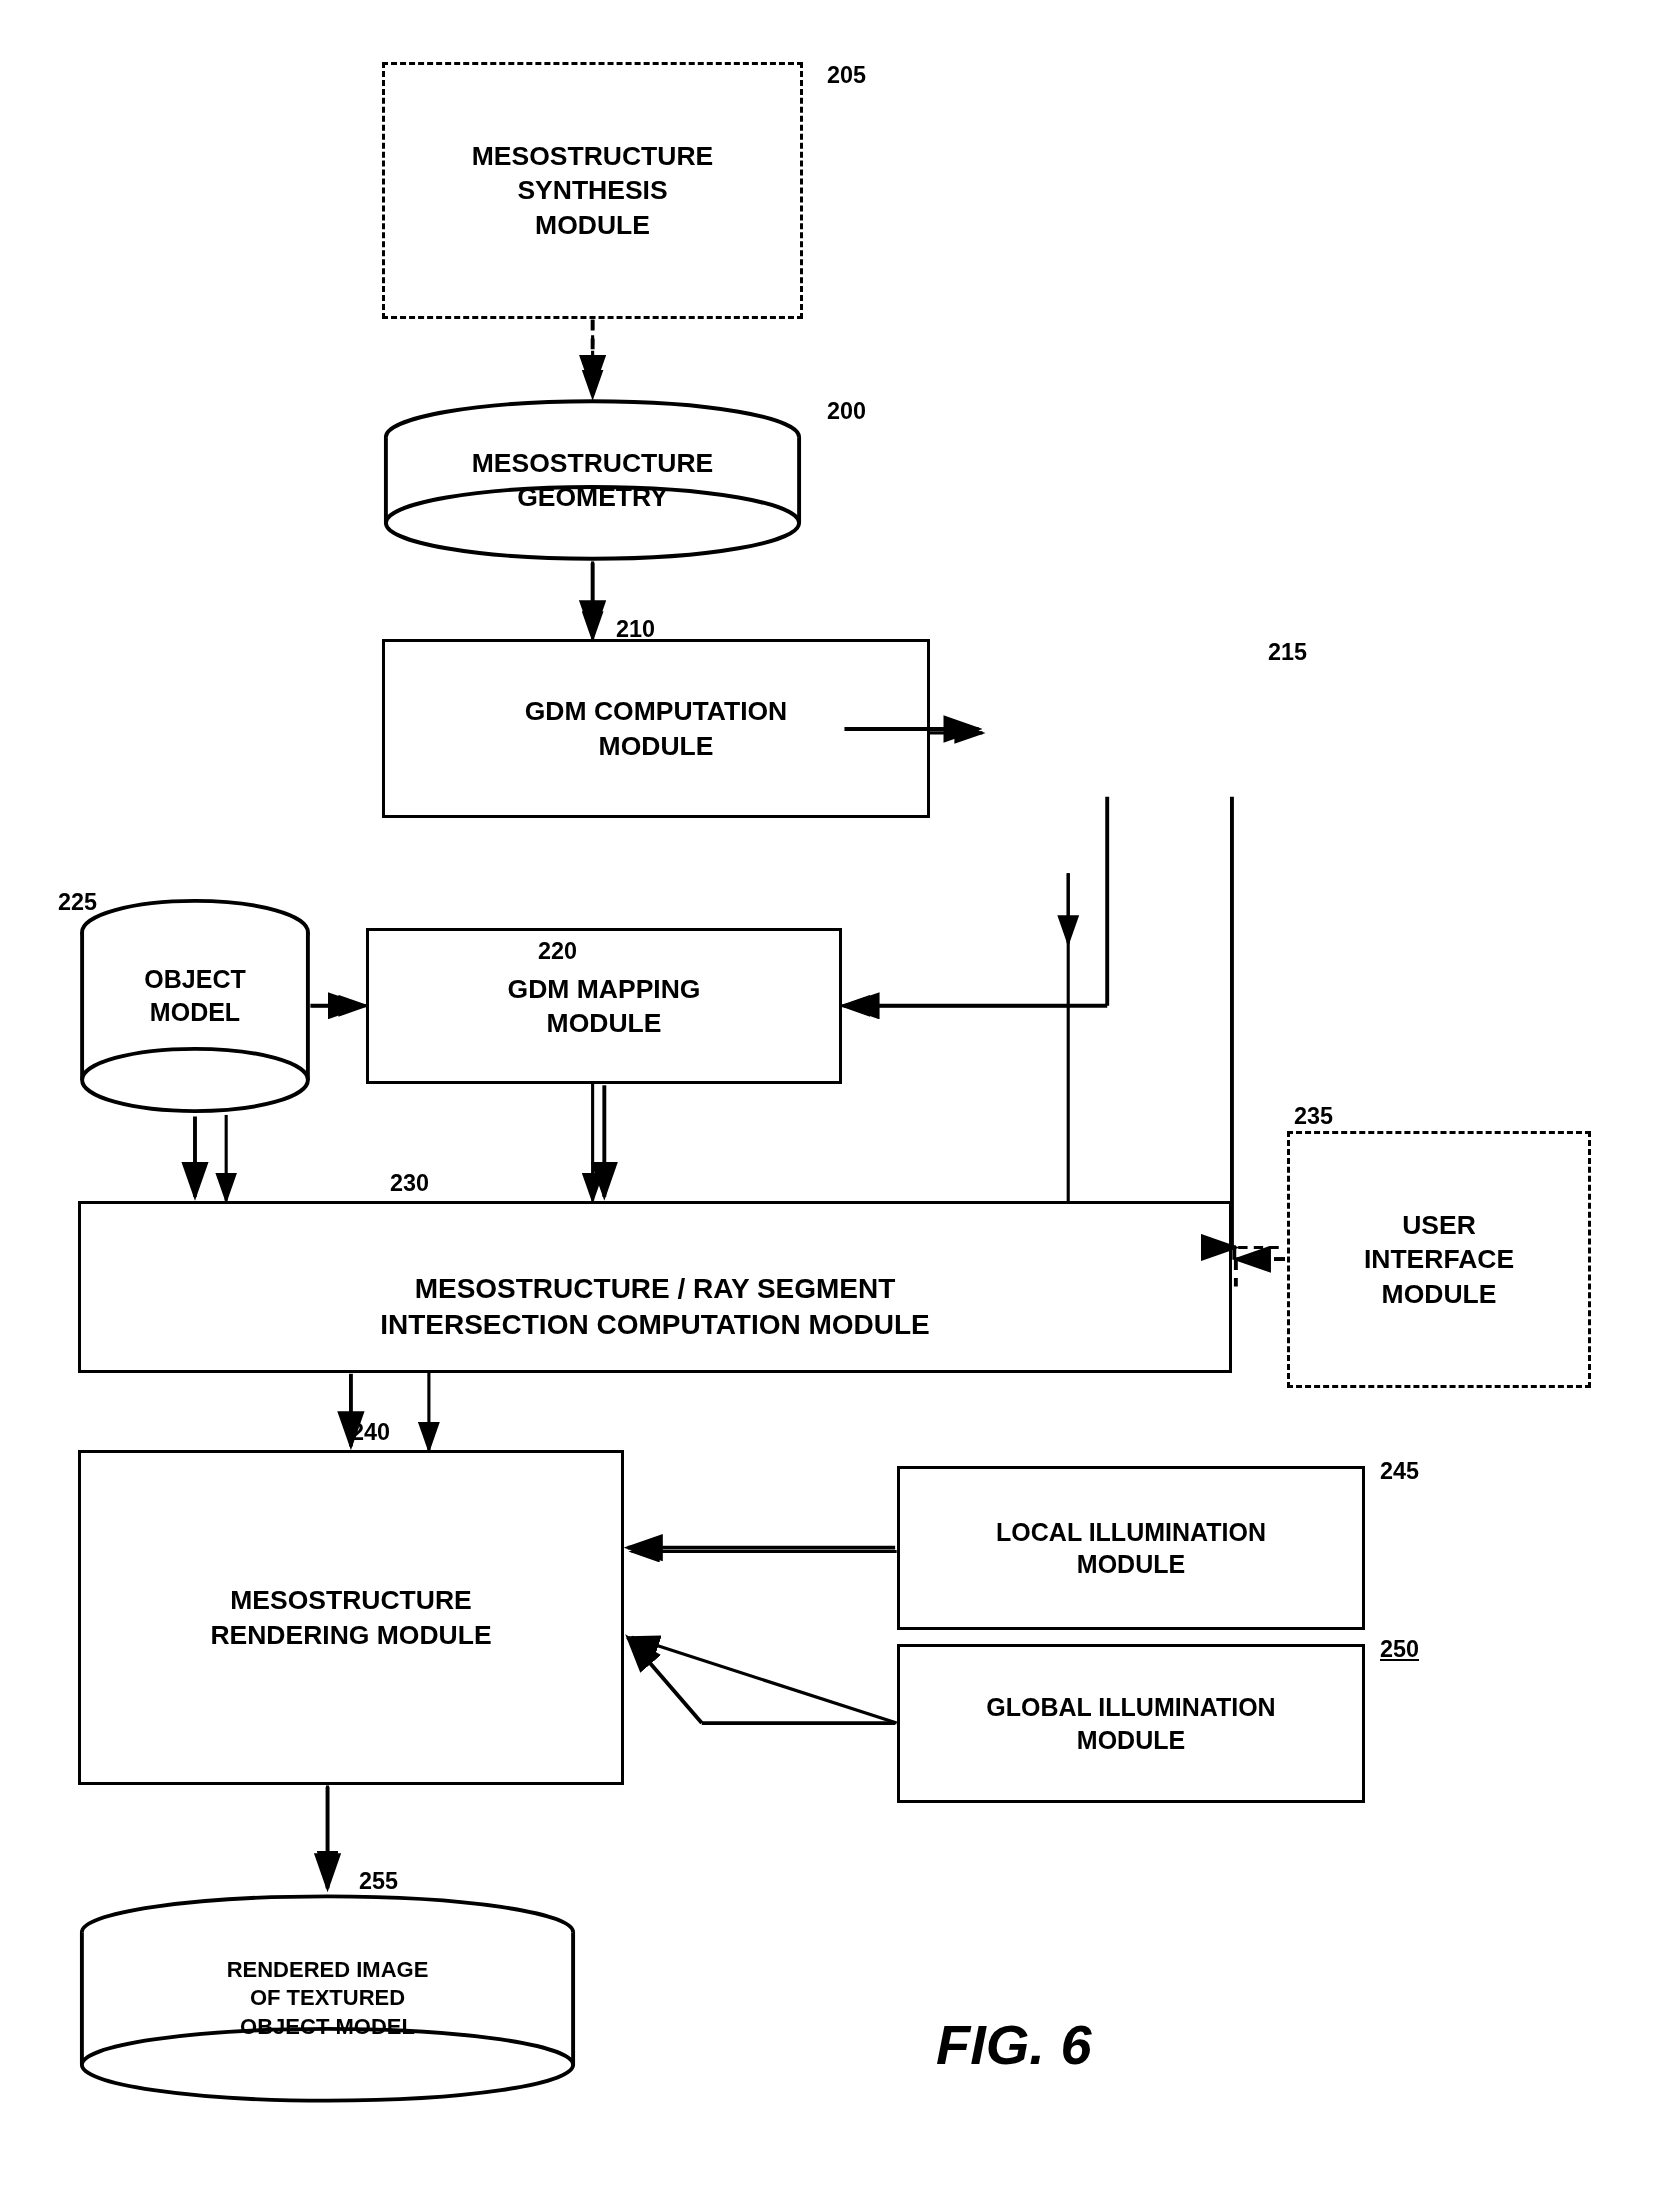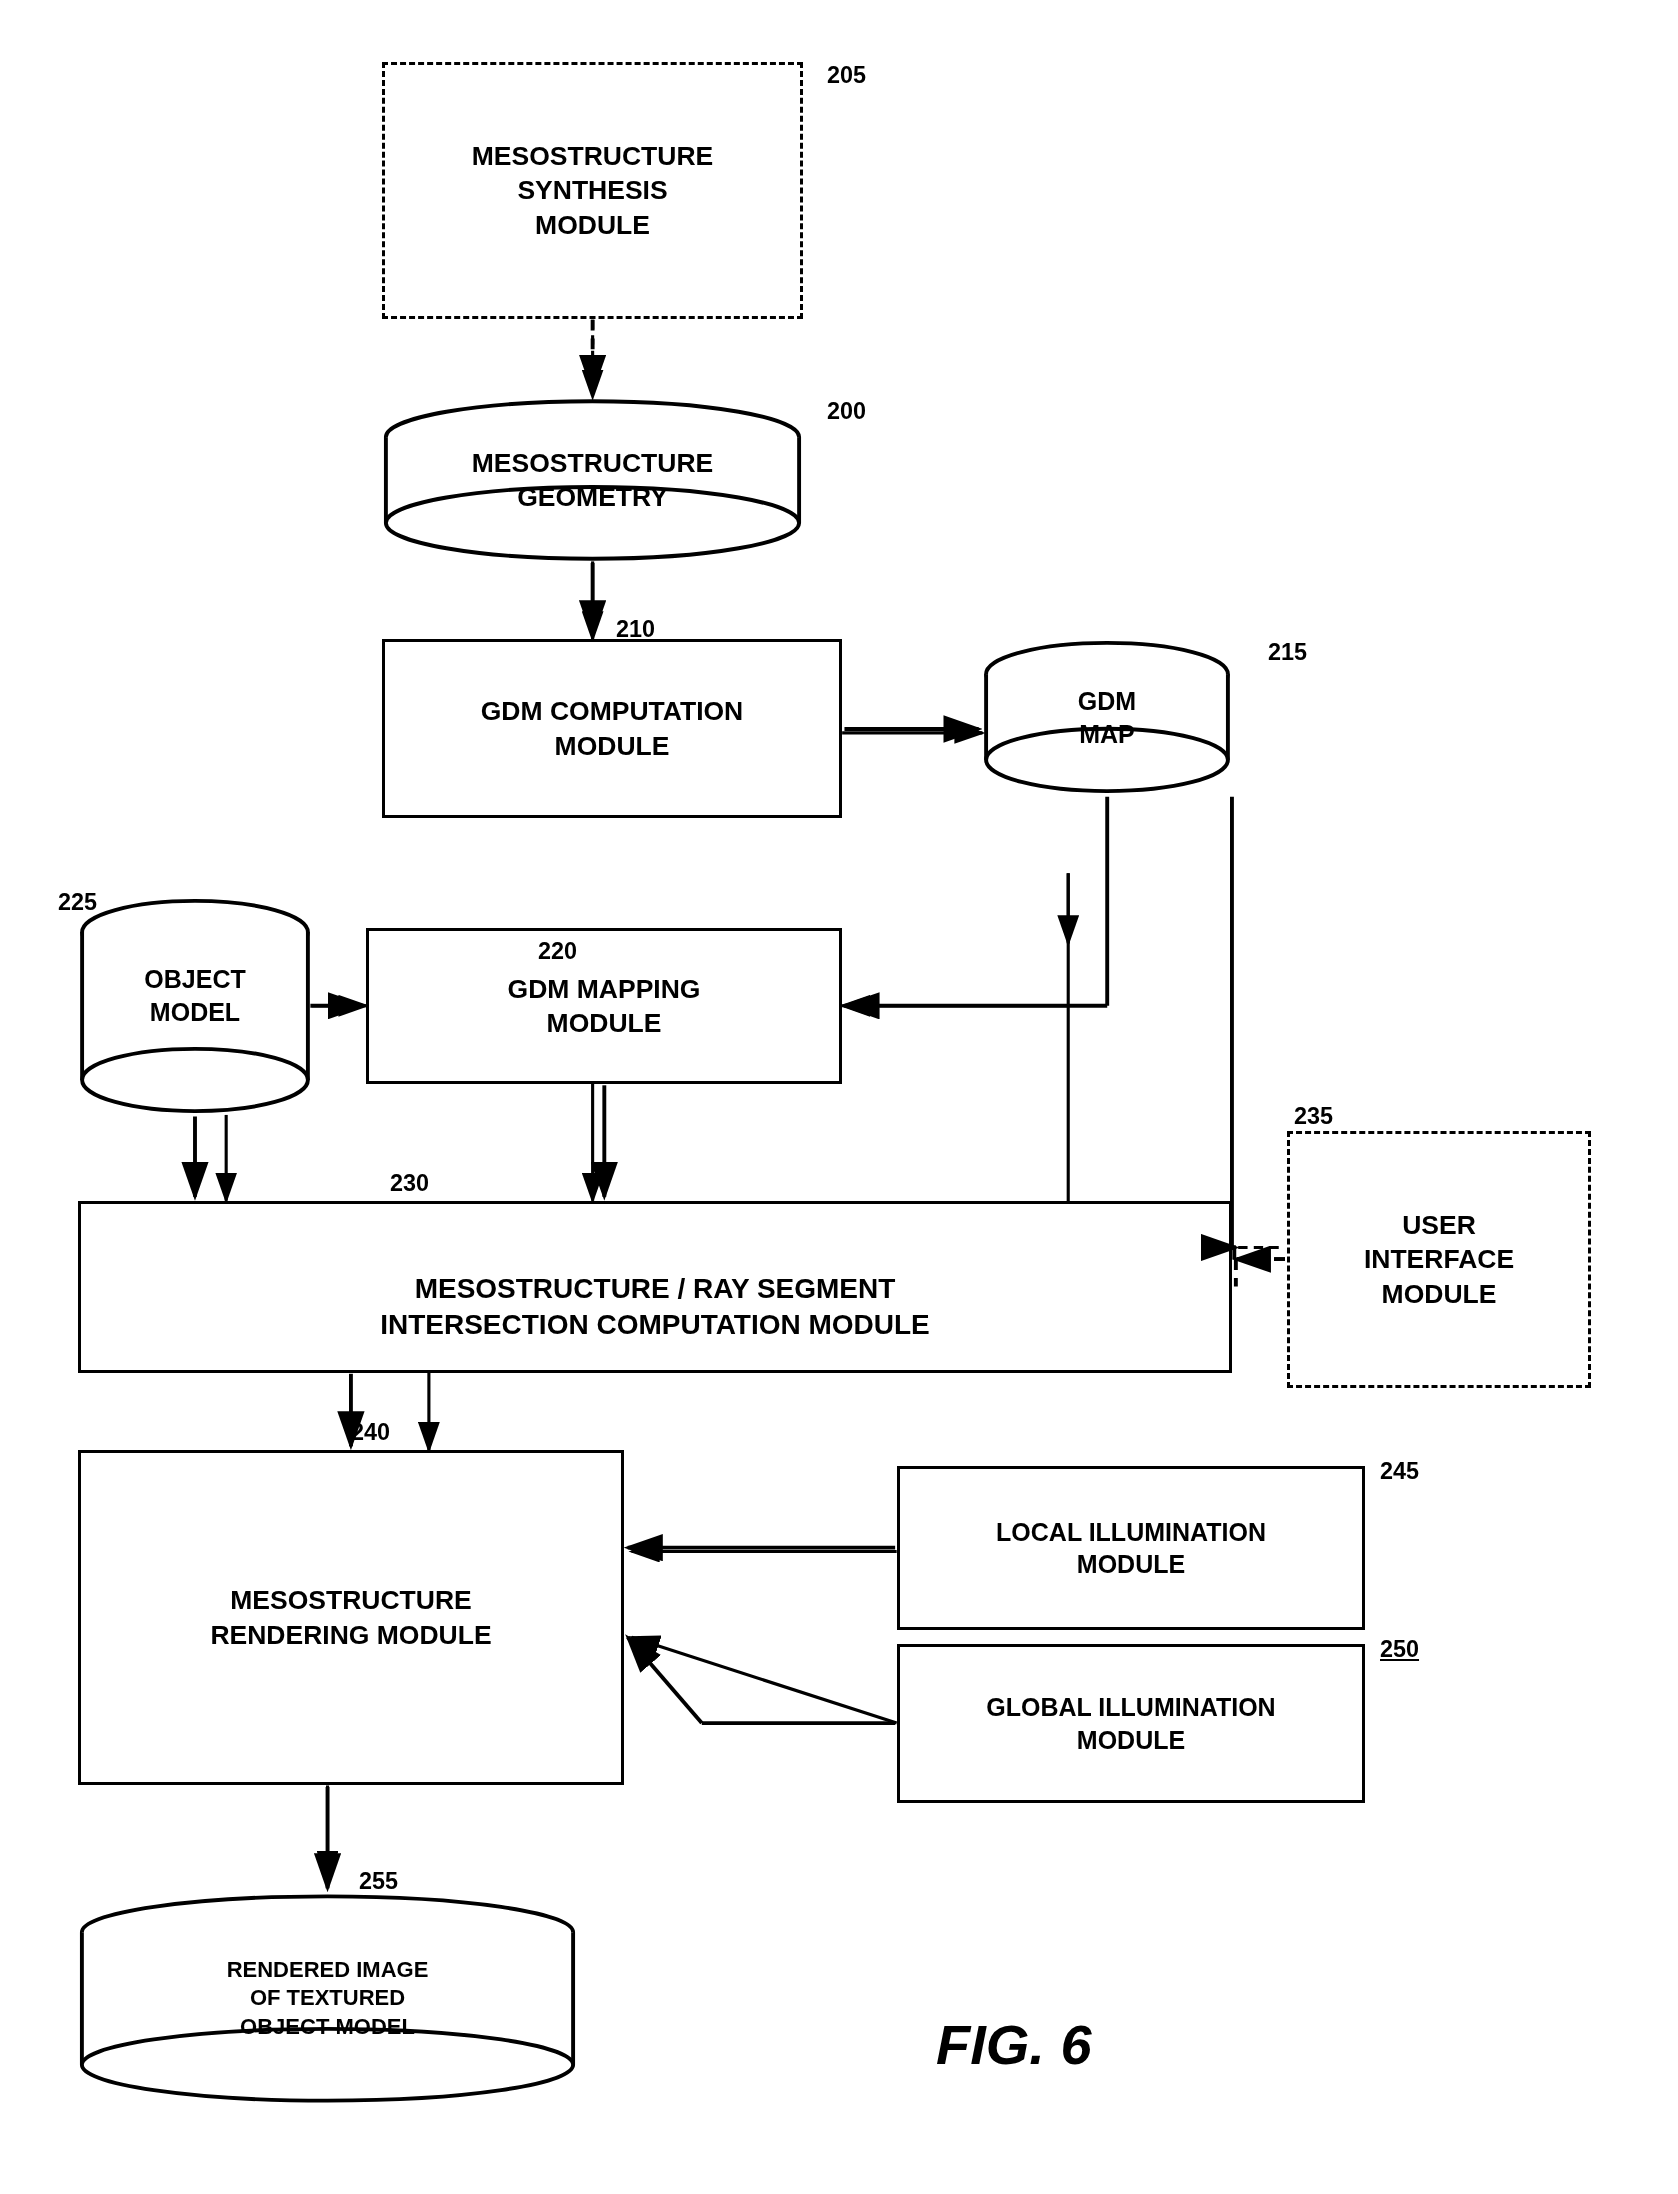--- a/index.html
+++ b/index.html
@@ -151,38 +151,27 @@
       <line x1="5" y1="50" x2="5" y2="160" stroke="black" stroke-width="5"></line>
       <line x1="535" y1="50" x2="535" y2="160" stroke="black" stroke-width="5"></line>
       <ellipse cx="270" cy="160" rx="265" ry="46" fill="white" stroke="black" stroke-width="5"></ellipse>
     </svg>
     <div class="cylinder-text" style="white-space:pre-line; font-size:26.5px;">MESOSTRUCTURE
 GEOMETRY</div>
   </div>
 
   <div class="label" style="left:827px; top:398px;">200</div>
 
-  <div class="box" style="left:382px; top:639px; width:460px; height:179px; font-size:26.5px;">
+  <div class="box" style="left:382px; top:639px; width:548px; height:179px; font-size:26.5px;">
     <span style="white-space:pre-line;">GDM COMPUTATION
 MODULE</span>
   </div>
 
   <div class="label" style="left:616px; top:616px;">210</div>
 
-  <div class="cylinder" style="left:982px; top:639px; width:250px; height:156px;">
-    <svg viewBox="0 0 320 200" xmlns="http://www.w3.org/2000/svg" style="position:absolute;top:0;left:0;width:100%;height:100%;">
-      <ellipse cx="160" cy="45" rx="155" ry="40" fill="white" stroke="black" stroke-width="5"></ellipse>
-      <rect x="5" y="45" width="310" height="110" fill="white" stroke="none"></rect>
-      <line x1="5" y1="45" x2="5" y2="155" stroke="black" stroke-width="5"></line>
-      <line x1="315" y1="45" x2="315" y2="155" stroke="black" stroke-width="5"></line>
-      <ellipse cx="160" cy="155" rx="155" ry="40" fill="white" stroke="black" stroke-width="5"></ellipse>
-    </svg>
-    <div class="cylinder-text" style="white-space:pre-line; font-size:25px;">GDM
-MAP</div>
-  </div>
 
   <div class="label" style="left:1248px; top:639px;margin-left:20px;">215</div>
 
   <div class="cylinder" style="left:78px; top:897px; width:234px; height:218px;">
     <svg viewBox="0 0 300 280" xmlns="http://www.w3.org/2000/svg" style="position:absolute;top:0;left:0;width:100%;height:100%;">
       <ellipse cx="150" cy="45" rx="145" ry="40" fill="white" stroke="black" stroke-width="5"></ellipse>
       <rect x="5" y="45" width="290" height="190" fill="white" stroke="none"></rect>
       <line x1="5" y1="45" x2="5" y2="235" stroke="black" stroke-width="5"></line>
       <line x1="295" y1="45" x2="295" y2="235" stroke="black" stroke-width="5"></line>
       <ellipse cx="150" cy="235" rx="145" ry="40" fill="white" stroke="black" stroke-width="5"></ellipse>

